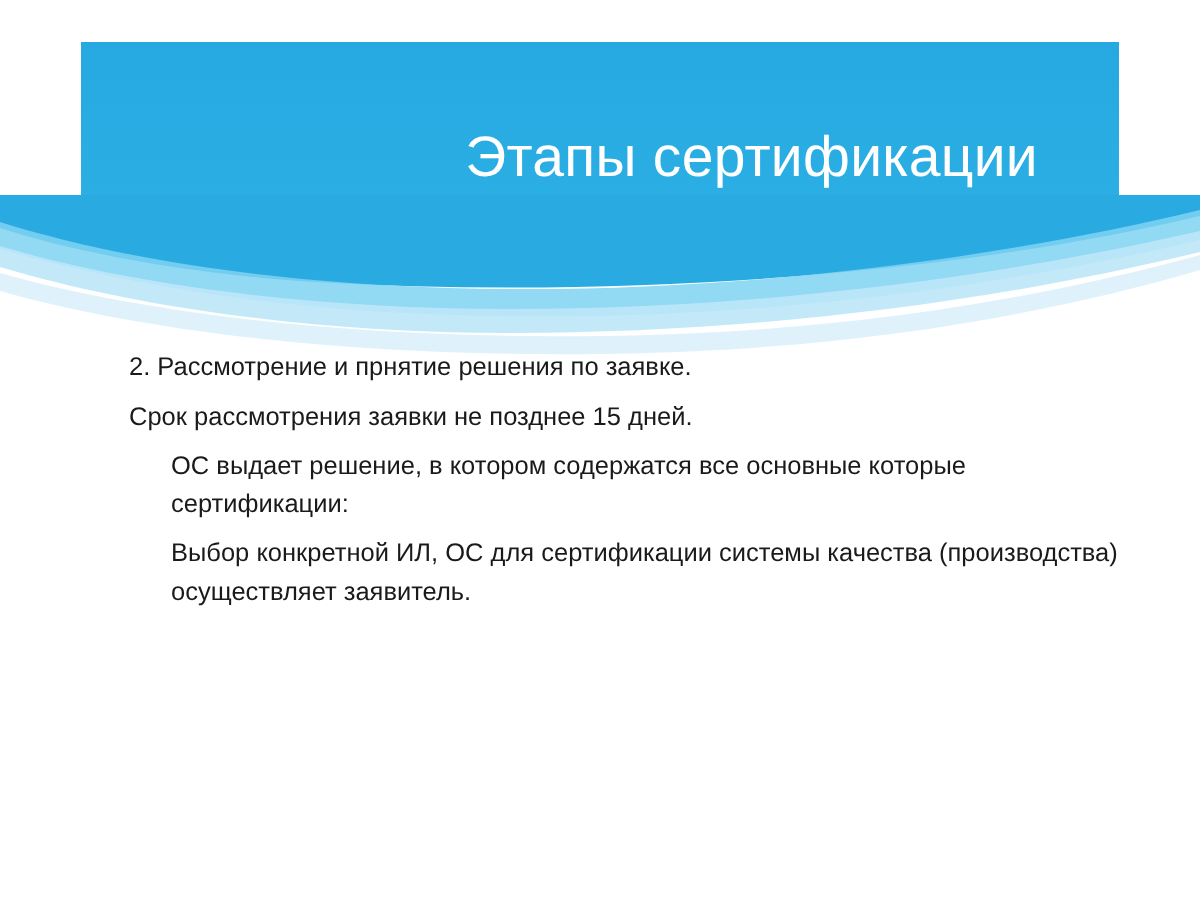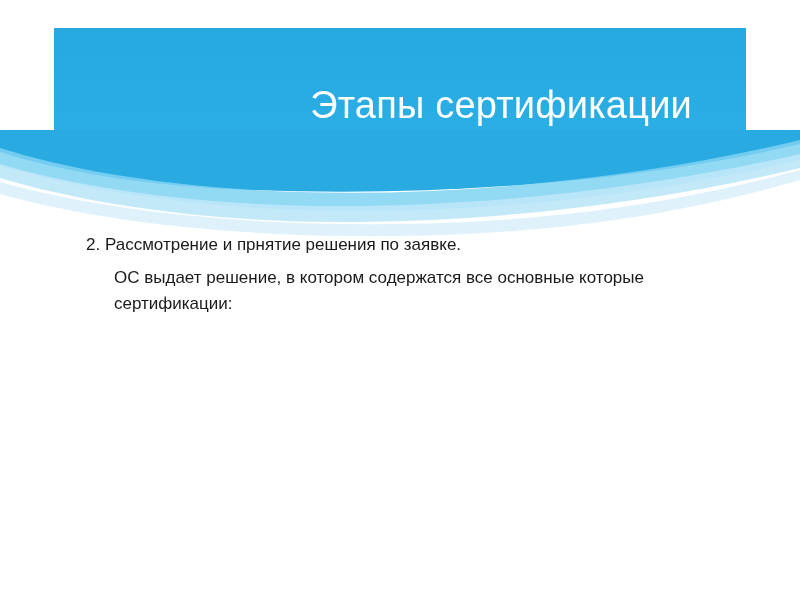--- a/index.html
+++ b/index.html
@@ -93,16 +93,18 @@
       <path d="M0,0 L800,0 L800,14 C640,52 420,70 210,58 C120,52 50,38 0,22 Z" fill="#29ABE2"></path>
       <path d="M0,18 C70,40 170,58 300,62 C470,67 650,46 800,10 L800,30 C650,66 470,86 300,80 C170,76 70,56 0,36 Z" fill="#7FD2F2" opacity="0.85"></path>
       <path d="M0,34 C80,58 200,76 340,76 C500,76 660,56 800,24 L800,38 C660,72 500,92 340,92 C200,92 80,72 0,48 Z" fill="#BDE7F8" opacity="0.9"></path>
       <path d="M0,52 C100,80 240,96 400,94 C560,92 690,70 800,40 L800,50 C690,82 560,104 400,106 C240,108 100,92 0,64 Z" fill="#DCF1FB" opacity="0.9"></path>
       <path d="M0,4 C120,34 280,52 440,48 C600,44 710,26 800,2 L800,0 L0,0 Z" fill="#29ABE2" opacity="0.55"></path>
     </svg>
   </div>
 
   <div class="body-text">
     <p class="para">2. Рассмотрение и прнятие решения по заявке.</p>
+    <p class="para">Срок рассмотрения заявки не позднее 15 дней.</p>
     <p class="para hang2">ОС выдает решение, в котором содержатся все основные которые сертификации:</p>
+    <p class="para hang2">Выбор конкретной ИЛ, ОС для сертификации системы качества (производства) осуществляет заявитель.</p>
   </div>
 
 </div>
 
 </body></html>

